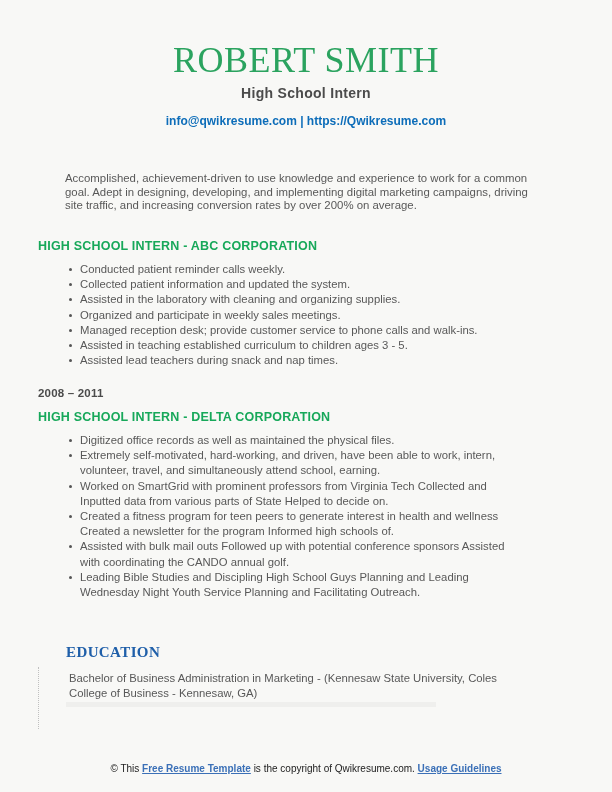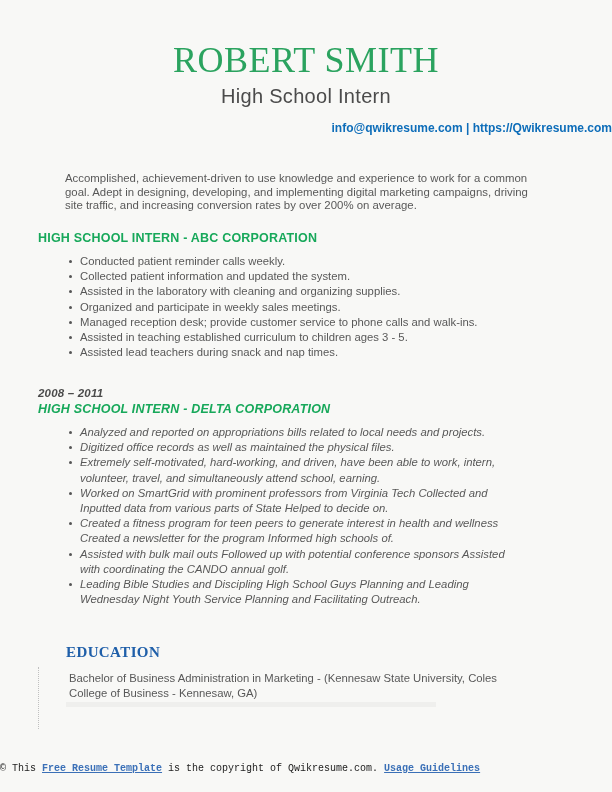--- a/index.html
+++ b/index.html
@@ -23,44 +23,44 @@
     -webkit-font-smoothing:antialiased;
   }
   
   .header{position:absolute;top:40px;left:0;right:0;text-align:center;}
   .name{
     font-family:"Liberation Serif","DejaVu Serif",serif;
     font-size:36px;line-height:40px;font-weight:normal;
     color:var(--name-green);letter-spacing:.5px;margin:0;
   }
   .job-title{
-    font-size:20px;font-weight:normal;color:var(--title-gray);
+    font-size:14px;font-weight:bold;color:var(--title-gray);
     margin-top:5px;letter-spacing:.3px;
   }
   .contact{
-    margin-top:13px;font-size:12px;font-weight:bold;color:var(--contact-blue);text-align:right;
+    margin-top:13px;font-size:12px;font-weight:bold;color:var(--contact-blue);
   }
   .contact span{color:var(--contact-blue);}
   .contact .link{cursor:pointer;}
   
   .summary{
     position:absolute;top:161px;left:65px;width:472px;
     font-size:11.4px;line-height:13.4px;color:var(--body-gray);
   }
   
   .section{position:absolute;left:38px;}
   #section-0{top:229px;}
-  #section-1{top:386px;font-style:italic;}
+  #section-1{top:386px;}
   .dates{
     font-size:11.5px;font-weight:bold;color:var(--title-gray);
     letter-spacing:.2px;line-height:14px;
   }
   .sec-heading{
     font-size:12.5px;font-weight:bold;color:var(--section-green);
-    margin-top:2px;letter-spacing:.2px;line-height:15px;
+    margin-top:10px;letter-spacing:.2px;line-height:15px;
   }
   ul.bullets{list-style:none;margin:8px 0 0;padding:0 0 0 31px;width:452px;}
   .bullets li{
     position:relative;padding-left:11px;
     font-size:11.3px;line-height:15.2px;color:var(--body-gray);
   }
   .bullets li::before{
     content:"";position:absolute;left:0;top:6px;width:3px;height:3px;
     border-radius:50%;background:var(--bullet-gray);
   }
@@ -79,22 +79,22 @@
   .dotted-line{
     position:absolute;left:38px;top:667px;height:62px;width:0;
     border-left:1px dotted var(--dotted-line-gray);
   }
   .ghost-line{
     position:absolute;left:66px;top:702px;width:370px;height:5px;
     background:rgba(110,110,110,0.06);
   }
   
   .footer{
-    position:absolute;left:0;right:0;top:763px;text-align:left;
-    font-family:Liberation Mono, monospace;
+    position:absolute;left:0;right:0;top:763px;text-align:center;
+    font-family:Liberation Sans, sans-serif;
     font-size:10px;color:var(--footer-text);
   }
   .footer .flink{
     color:var(--footer-link-blue);font-weight:bold;
     text-decoration:underline;cursor:pointer;
   }
 </style>
 </head>
 <body>
 
@@ -120,21 +120,20 @@
         <li>Managed reception desk; provide customer service to phone calls and walk-ins.</li>
         <li>Assisted in teaching established curriculum to children ages 3 - 5.</li>
         <li>Assisted lead teachers during snack and nap times.</li>
       </ul>
   </div>
 
   <div class="section" id="section-1">
     <div class="dates">2008 – 2011</div>
     <div class="sec-heading">HIGH SCHOOL INTERN - DELTA CORPORATION</div>
     <ul class="bullets">
-        <li>Analyzed and reported on appropriations bills related to local needs and projects.</li>
         <li>Digitized office records as well as maintained the physical files.</li>
         <li>Extremely self-motivated, hard-working, and driven, have been able to work, intern, volunteer, travel, and simultaneously attend school, earning.</li>
         <li>Worked on SmartGrid with prominent professors from Virginia Tech Collected and Inputted data from various parts of State Helped to decide on.</li>
         <li>Created a fitness program for teen peers to generate interest in health and wellness Created a newsletter for the program Informed high schools of.</li>
         <li>Assisted with bulk mail outs Followed up with potential conference sponsors Assisted with coordinating the CANDO annual golf.</li>
         <li>Leading Bible Studies and Discipling High School Guys Planning and Leading Wednesday Night Youth Service Planning and Facilitating Outreach.</li>
       </ul>
   </div>
 
   <div class="education">

